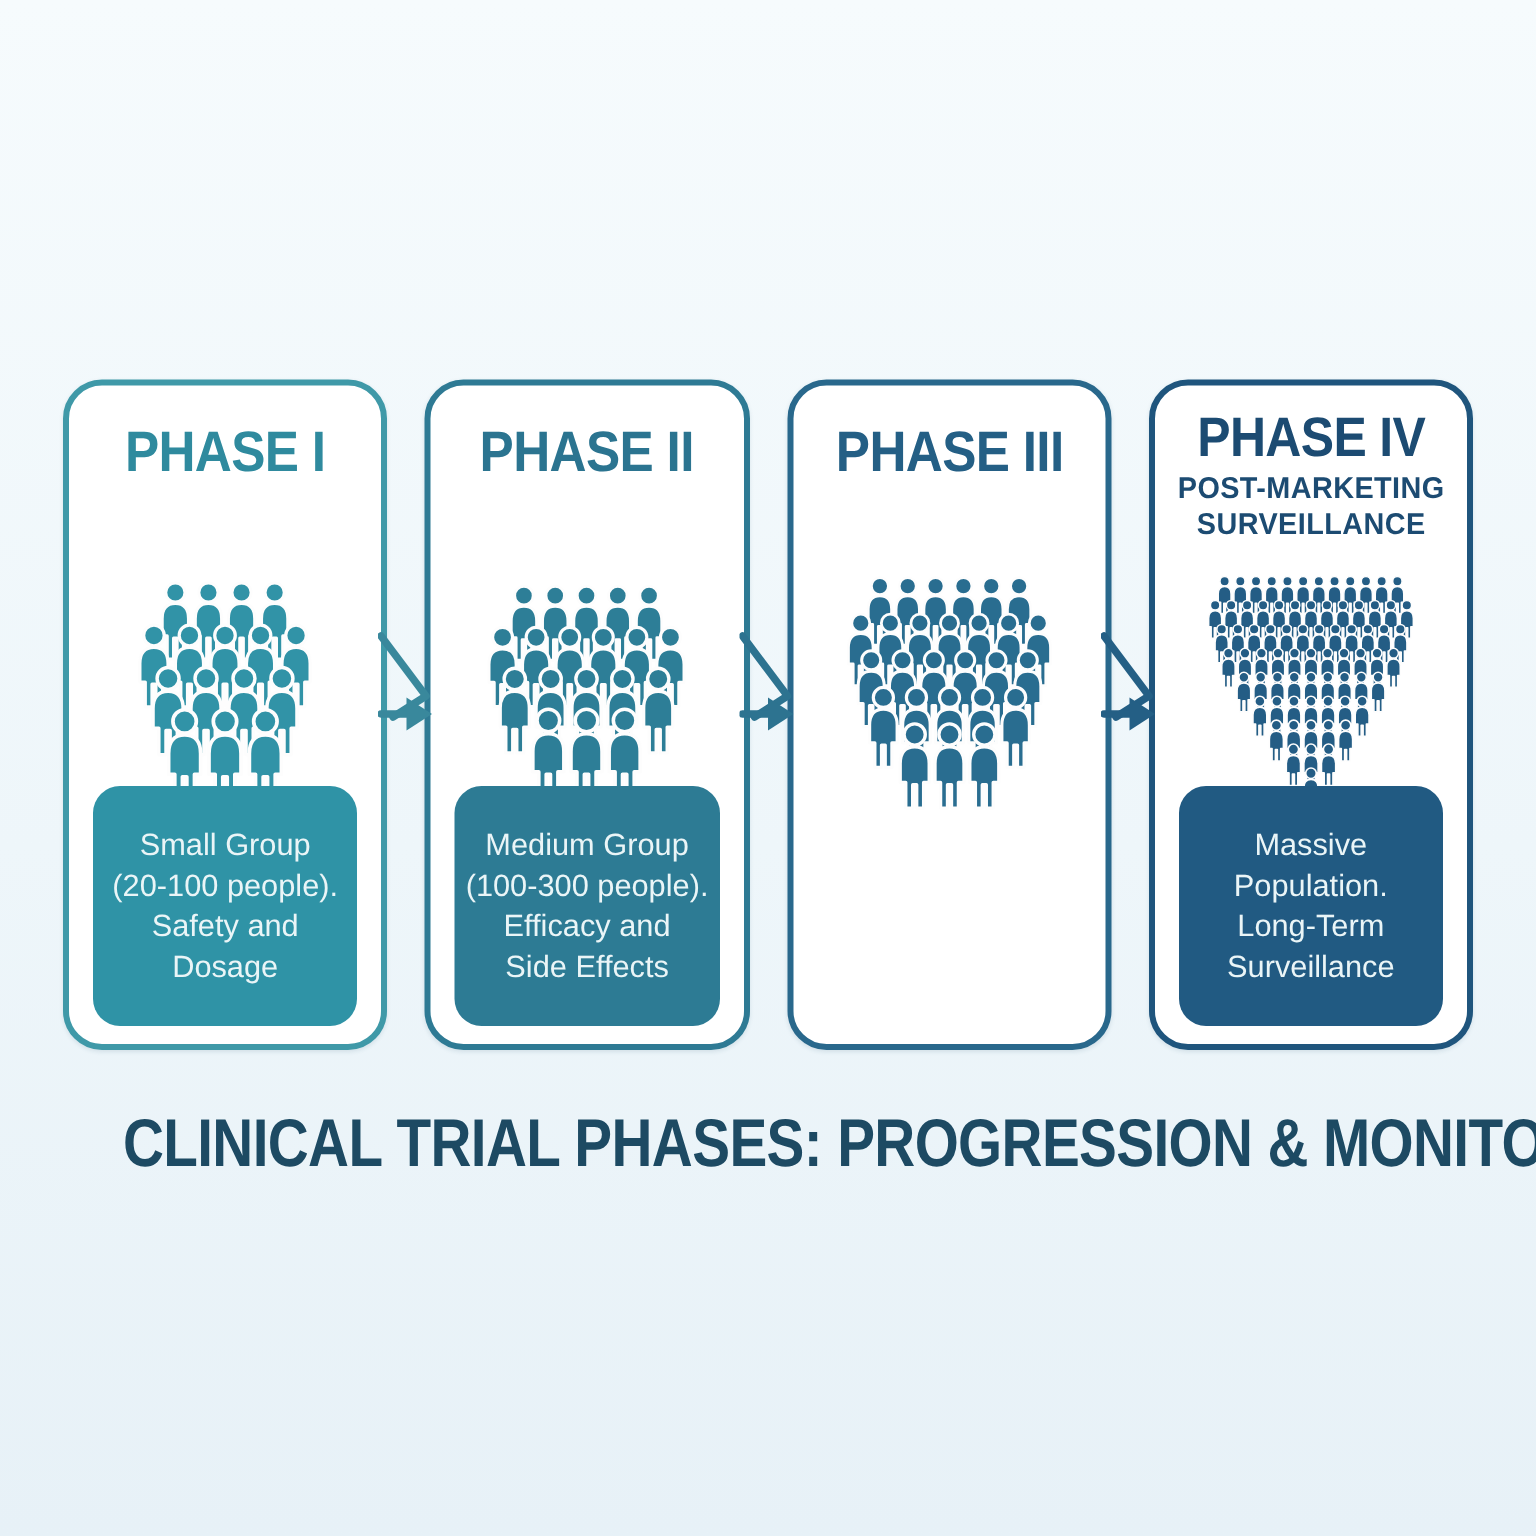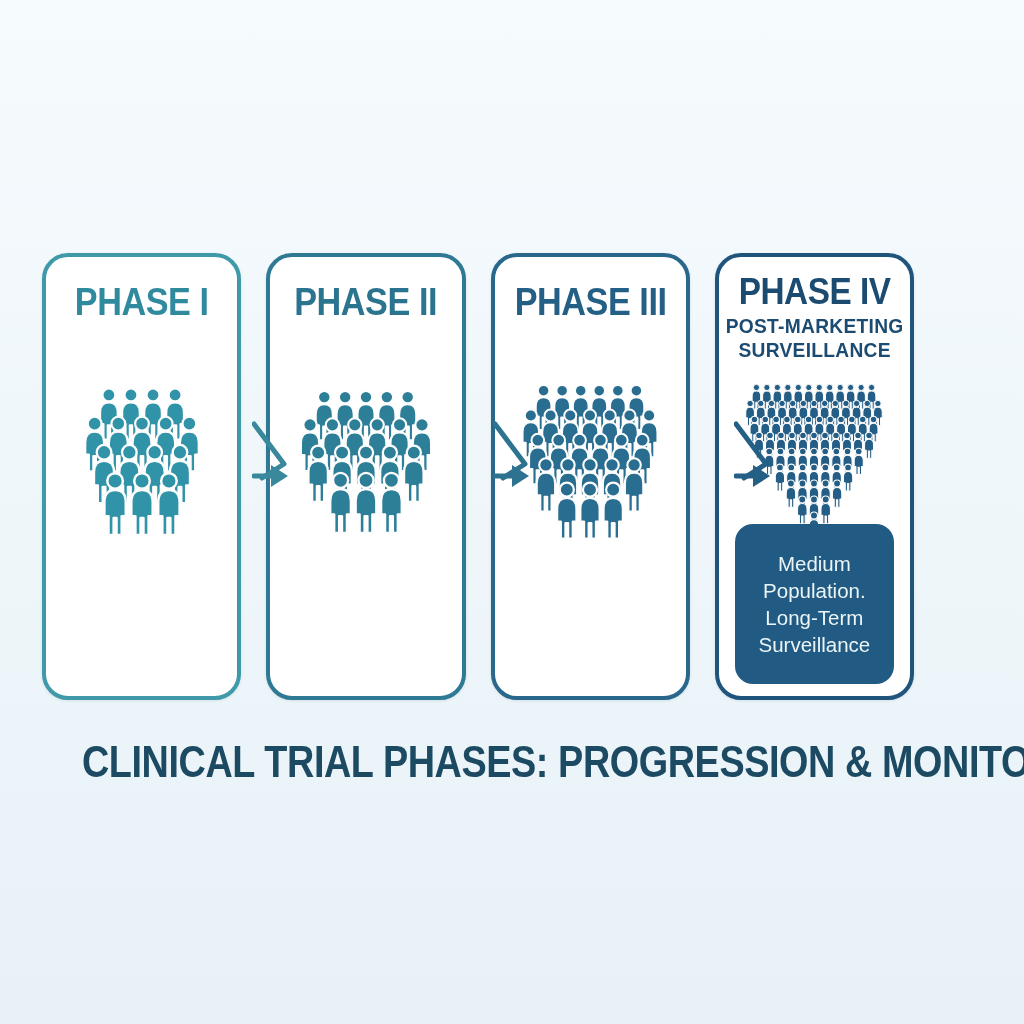--- a/index.html
+++ b/index.html
@@ -2,21 +2,21 @@
 <html><head>
 <meta charset="utf-8">
 <style>
   html,body{margin:0;padding:0;}
   body{
     width:1024px;height:1024px;position:relative;overflow:hidden;
     background:linear-gradient(180deg,#f6fbfd 0%,#eef6fa 55%,#e7f1f7 100%);
     font-family:"Liberation Sans", sans-serif;
   }
   .cards{
-    position:absolute;left:42px;top:253px;width:872px;height:447px;
+    position:absolute;left:42px;top:253px;width:940px;height:447px;
     display:flex;gap:25px;
   }
   .phase-card{
     position:relative;flex:1;background:#ffffff;
     border:4px solid var(--accent,#2e7a94);border-radius:26px;
     box-shadow:0 1px 3px rgba(30,80,110,.12);
   }
   .phase-heading{
     margin-top:24px;text-align:center;font-weight:bold;font-size:38px;
     color:var(--heading,#2b7490);letter-spacing:-.5px;
@@ -77,20 +77,24 @@
           <use href="#person" fill="#3193a7" transform="translate(157.92553846153845,61.41999999999999) scale(0.722051282051282)"></use>
           <use href="#person" fill="#3193a7" transform="translate(71.62728205128205,89.57999999999998) scale(0.7712820512820512)"></use>
           <use href="#person" fill="#3193a7" transform="translate(96.92533333333333,89.57999999999998) scale(0.7712820512820512)"></use>
           <use href="#person" fill="#3193a7" transform="translate(122.22338461538462,89.57999999999998) scale(0.7712820512820512)"></use>
           <use href="#person" fill="#3193a7" transform="translate(147.52143589743588,89.57999999999998) scale(0.7712820512820512)"></use>
           <use href="#person" fill="#3193a7" transform="translate(81.67692307692309,117.74) scale(0.8205128205128205)"></use>
           <use href="#person" fill="#3193a7" transform="translate(108.58974358974359,117.74) scale(0.8205128205128205)"></use>
           <use href="#person" fill="#3193a7" transform="translate(135.50256410256412,117.74) scale(0.8205128205128205)"></use>
         </svg>
     </div>
+    <div class="info-box">Small Group
+(20-100 people).
+Safety and
+Dosage</div>
   </div>
 
   <div class="phase-card" style="--accent: #2e7a94; --heading: #2b7490; --boxbg: #2d7b94;">
     <div class="phase-heading">PHASE II</div>
     <div class="phase-subtitle"></div>
     <div class="crowd-wrap">
       <svg class="crowd" width="250" height="215">
           <use href="#person" fill="#2d7e97" transform="translate(70.24923076923076,35.58) scale(0.6517948717948718)"></use>
           <use href="#person" fill="#2d7e97" transform="translate(91.10666666666665,35.58) scale(0.6517948717948718)"></use>
           <use href="#person" fill="#2d7e97" transform="translate(111.96410256410256,35.58) scale(0.6517948717948718)"></use>
@@ -105,20 +109,24 @@
           <use href="#person" fill="#2d7e97" transform="translate(62.236923076923084,90.14) scale(0.7471794871794871)"></use>
           <use href="#person" fill="#2d7e97" transform="translate(86.14666666666668,90.14) scale(0.7471794871794871)"></use>
           <use href="#person" fill="#2d7e97" transform="translate(110.05641025641026,90.14) scale(0.7471794871794871)"></use>
           <use href="#person" fill="#2d7e97" transform="translate(133.96615384615384,90.14) scale(0.7471794871794871)"></use>
           <use href="#person" fill="#2d7e97" transform="translate(157.87589743589743,90.14) scale(0.7471794871794871)"></use>
           <use href="#person" fill="#2d7e97" transform="translate(83.66666666666667,117.42) scale(0.7948717948717948)"></use>
           <use href="#person" fill="#2d7e97" transform="translate(109.1025641025641,117.42) scale(0.7948717948717948)"></use>
           <use href="#person" fill="#2d7e97" transform="translate(134.53846153846155,117.42) scale(0.7948717948717948)"></use>
         </svg>
     </div>
+    <div class="info-box">Medium Group
+(100-300 people).
+Efficacy and
+Side Effects</div>
   </div>
 
   <div class="phase-card" style="--accent: #29688c; --heading: #245f85; --boxbg: #29698c;">
     <div class="phase-heading">PHASE III</div>
     <div class="phase-subtitle"></div>
     <div class="crowd-wrap">
       <svg class="crowd" width="250" height="215">
           <use href="#person" fill="#296d90" transform="translate(66.7025641025641,29.78) scale(0.5948717948717949)"></use>
           <use href="#person" fill="#296d90" transform="translate(85.2625641025641,29.78) scale(0.5948717948717949)"></use>
           <use href="#person" fill="#296d90" transform="translate(103.8225641025641,29.78) scale(0.5948717948717949)"></use>
@@ -224,21 +232,21 @@
           <use href="#person" fill="#245d85" transform="translate(106.24666666666667,124.89999999999999) scale(0.3606410256410256)"></use>
           <use href="#person" fill="#245d85" transform="translate(117.78717948717949,124.89999999999999) scale(0.3606410256410256)"></use>
           <use href="#person" fill="#245d85" transform="translate(129.3276923076923,124.89999999999999) scale(0.3606410256410256)"></use>
           <use href="#person" fill="#245d85" transform="translate(140.86820512820515,124.89999999999999) scale(0.3606410256410256)"></use>
           <use href="#person" fill="#245d85" transform="translate(105.95666666666666,140.85) scale(0.3662179487179487)"></use>
           <use href="#person" fill="#245d85" transform="translate(117.67564102564103,140.85) scale(0.3662179487179487)"></use>
           <use href="#person" fill="#245d85" transform="translate(129.39461538461538,140.85) scale(0.3662179487179487)"></use>
           <use href="#person" fill="#245d85" transform="translate(117.56410256410257,156.8) scale(0.3717948717948718)"></use>
         </svg>
     </div>
-    <div class="info-box">Medium
+    <div class="info-box">Massive
 Population.
 Long-Term
 Surveillance</div>
   </div>
 
 </div>
 
 <svg class="arrow" style="left:252px" viewBox="0 0 36 96">
   <path class="a-chev" d="M2 4 L32 44 L10 58" fill="none" stroke-width="5" stroke-linecap="round" stroke-linejoin="round" stroke="#39889c"></path>
   <path class="a-tail" d="M2 56 H19" fill="none" stroke-width="5" stroke-linecap="round" stroke="#39889c"></path>

